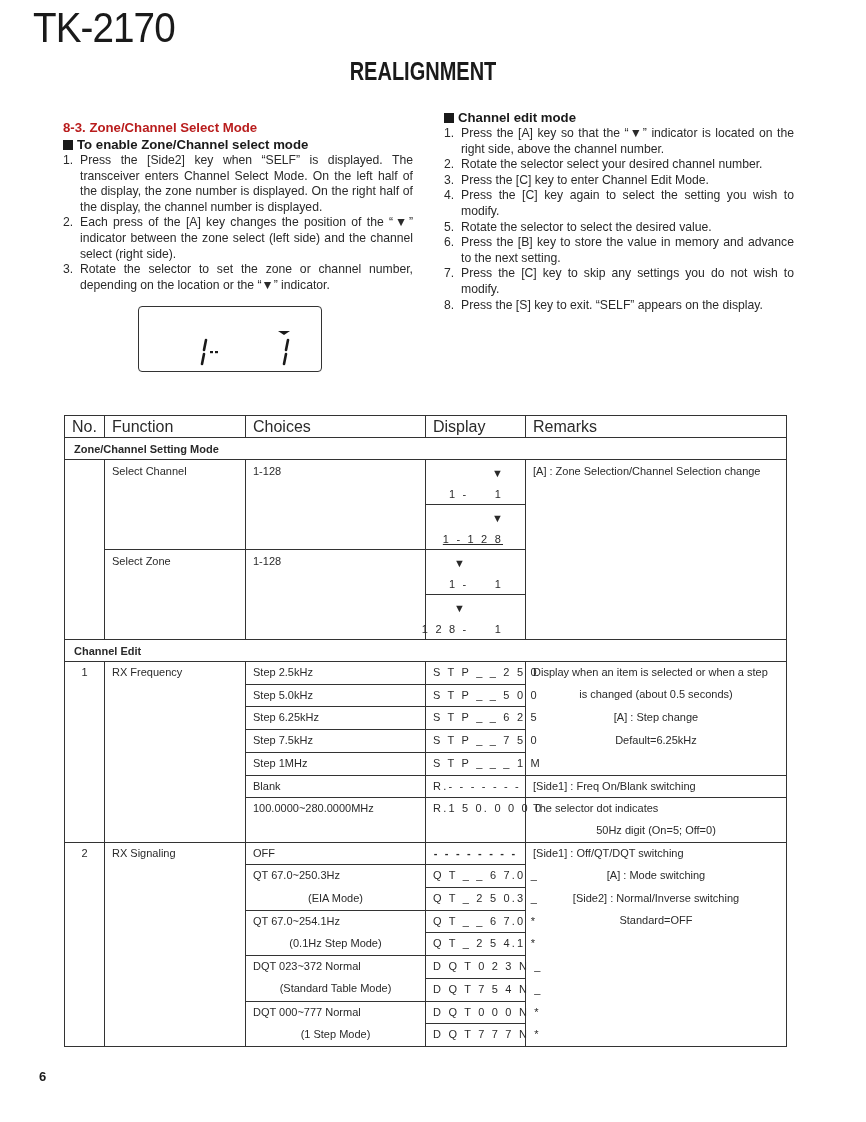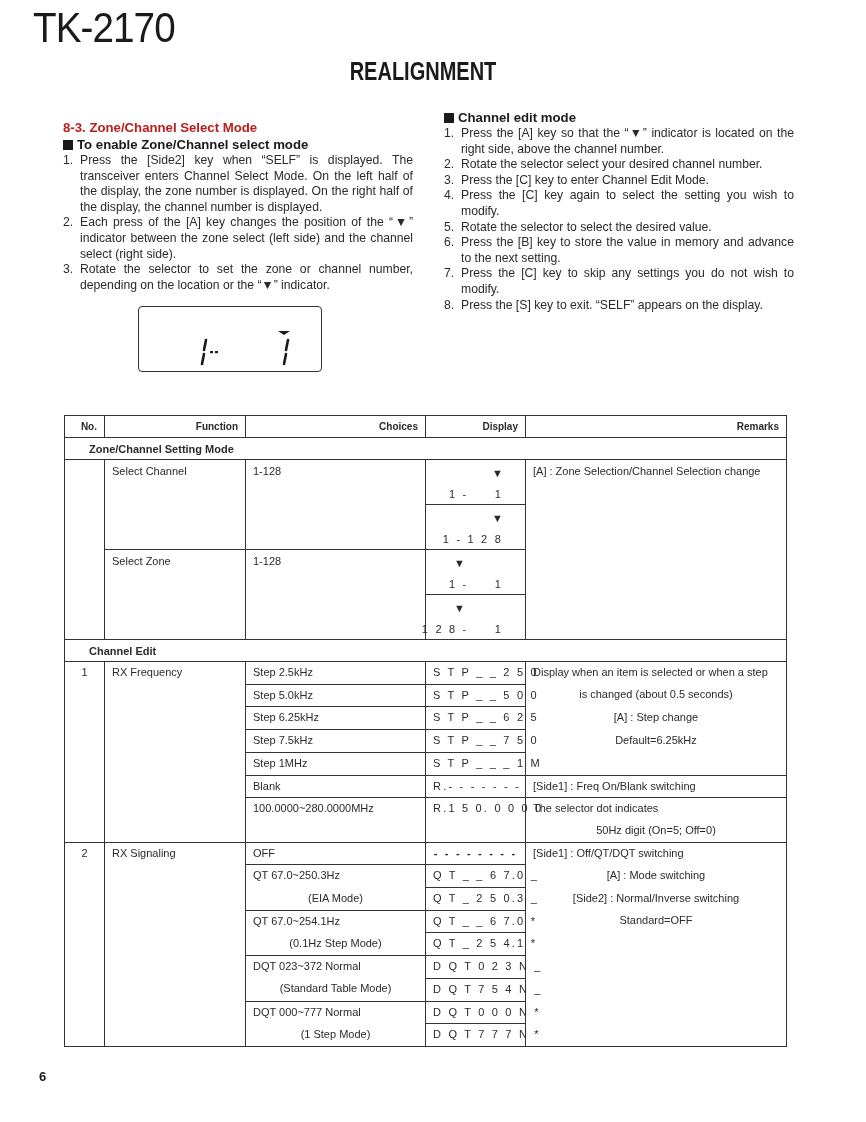--- a/index.html
+++ b/index.html
@@ -12,22 +12,22 @@
   .h-sub { font-weight: bold; font-size: 13.2px; line-height: 17px; color: #b91c1c; }
   .h-sq { font-weight: bold; font-size: 13.2px; line-height: 17px; color: #1a1a1a; }
   .sq { display: inline-block; width: 10px; height: 10px; background: #1a1a1a; margin-right: 4px; vertical-align: -1px; }
   ol.steps { list-style: none; margin: 0; padding: 0; }
   ol.steps li { position: relative; padding-left: 17px; text-align: justify; }
   ol.steps li .num { position: absolute; left: 0; top: 0; }
   .lcd { position: absolute; left: 138px; top: 306px; width: 182px; height: 64px; border: 1.5px solid #333; border-radius: 4px; }
   .lcd svg { position: absolute; left: 0; top: 0; }
   table.spec { position: absolute; left: 64px; top: 415px; width: 722px; border-collapse: collapse; font-size: 11px; color: #2a2a2a; table-layout: fixed; }
   table.spec td, table.spec th { border: 1px solid #333; padding: 0 7px; vertical-align: top; }
-  table.spec th { height: 21px; font-weight: bold; font-size: 10px; text-align: right; vertical-align: middle; }
-  table.spec td.group { font-weight: bold; height: 21px; vertical-align: middle; padding-left: 24px; }
+  table.spec th { height: 21px; font-weight: normal; font-size: 16px; text-align: left; vertical-align: middle; }
+  table.spec td.group { font-weight: bold; height: 21px; vertical-align: middle; padding-left: 9px; }
   table.spec tr.r td { height: 21.7px; line-height: 21.7px; }
   .disp { font-family: "Liberation Sans", sans-serif; letter-spacing: 2.2px; white-space: pre; }
   .dcell { position: relative; height: 44px; }
   .dcell .tri { position: absolute; top: 7px; font-size: 11px; }
   .dcell .val { position: absolute; bottom: 4px; letter-spacing: 2.2px; white-space: pre; }
   .noborder-b { border-bottom: none !important; }
   .noborder-t { border-top: none !important; text-align: center; }
   .center { text-align: center; }
   .pagenum { position: absolute; left: 39px; top: 1069px; font-size: 13px; font-weight: bold; color: #1a1a1a; }
 </style>
@@ -106,21 +106,21 @@
         <span class="tri" style="right:22px;">▼</span>
         <span class="val" style="right:22px;">1 -     1</span>
       </div>
     </td>
     <td rowspan="4" style="padding-top:5px;">[A] : Zone Selection/Channel Selection change</td>
   </tr>
   <tr>
     <td style="padding:0;">
       <div class="dcell">
         <span class="tri" style="right:22px;">▼</span>
-        <span class="val" style="right:22px;">1 - 1 2 8</span>
+        <span class="val" style="right:22px;text-decoration:underline;">1 - 1 2 8</span>
       </div>
     </td>
   </tr>
 
   <tr>
     <td rowspan="2" style="padding-top:5px;">Select Zone</td>
     <td rowspan="2" style="padding-top:5px;">1-128</td>
     <td style="padding:0;">
       <div class="dcell">
         <span class="tri" style="left:28px;">▼</span>

